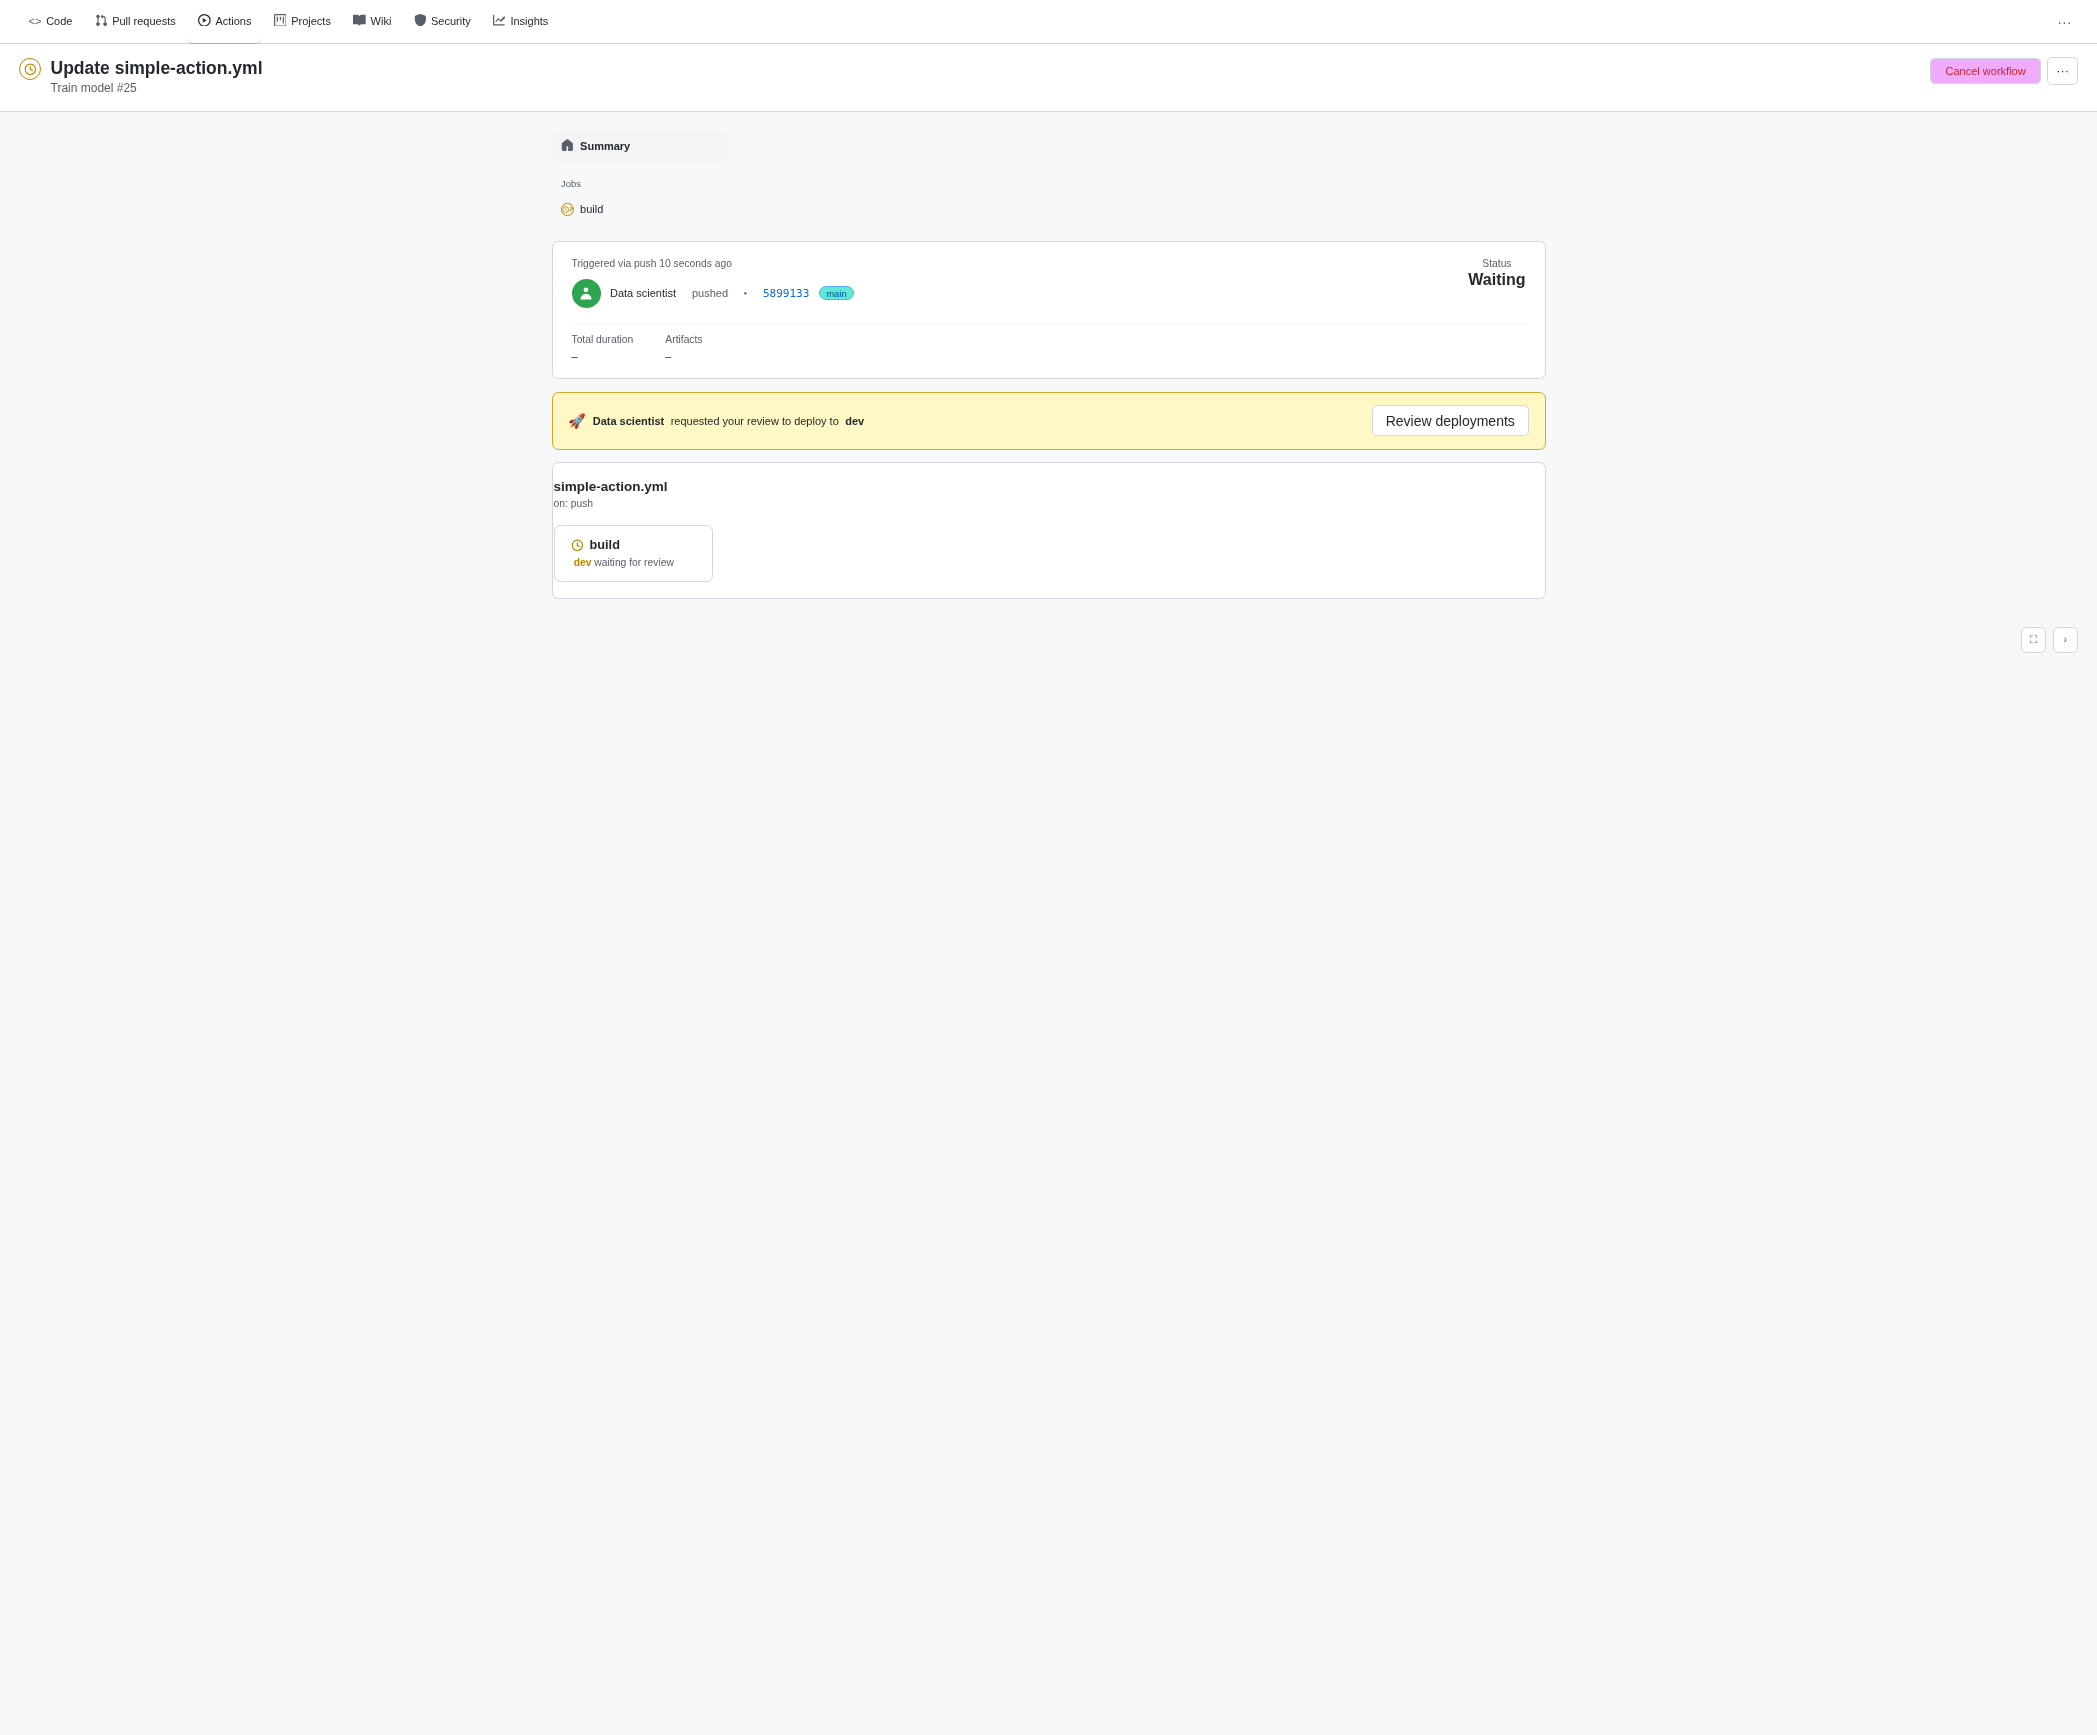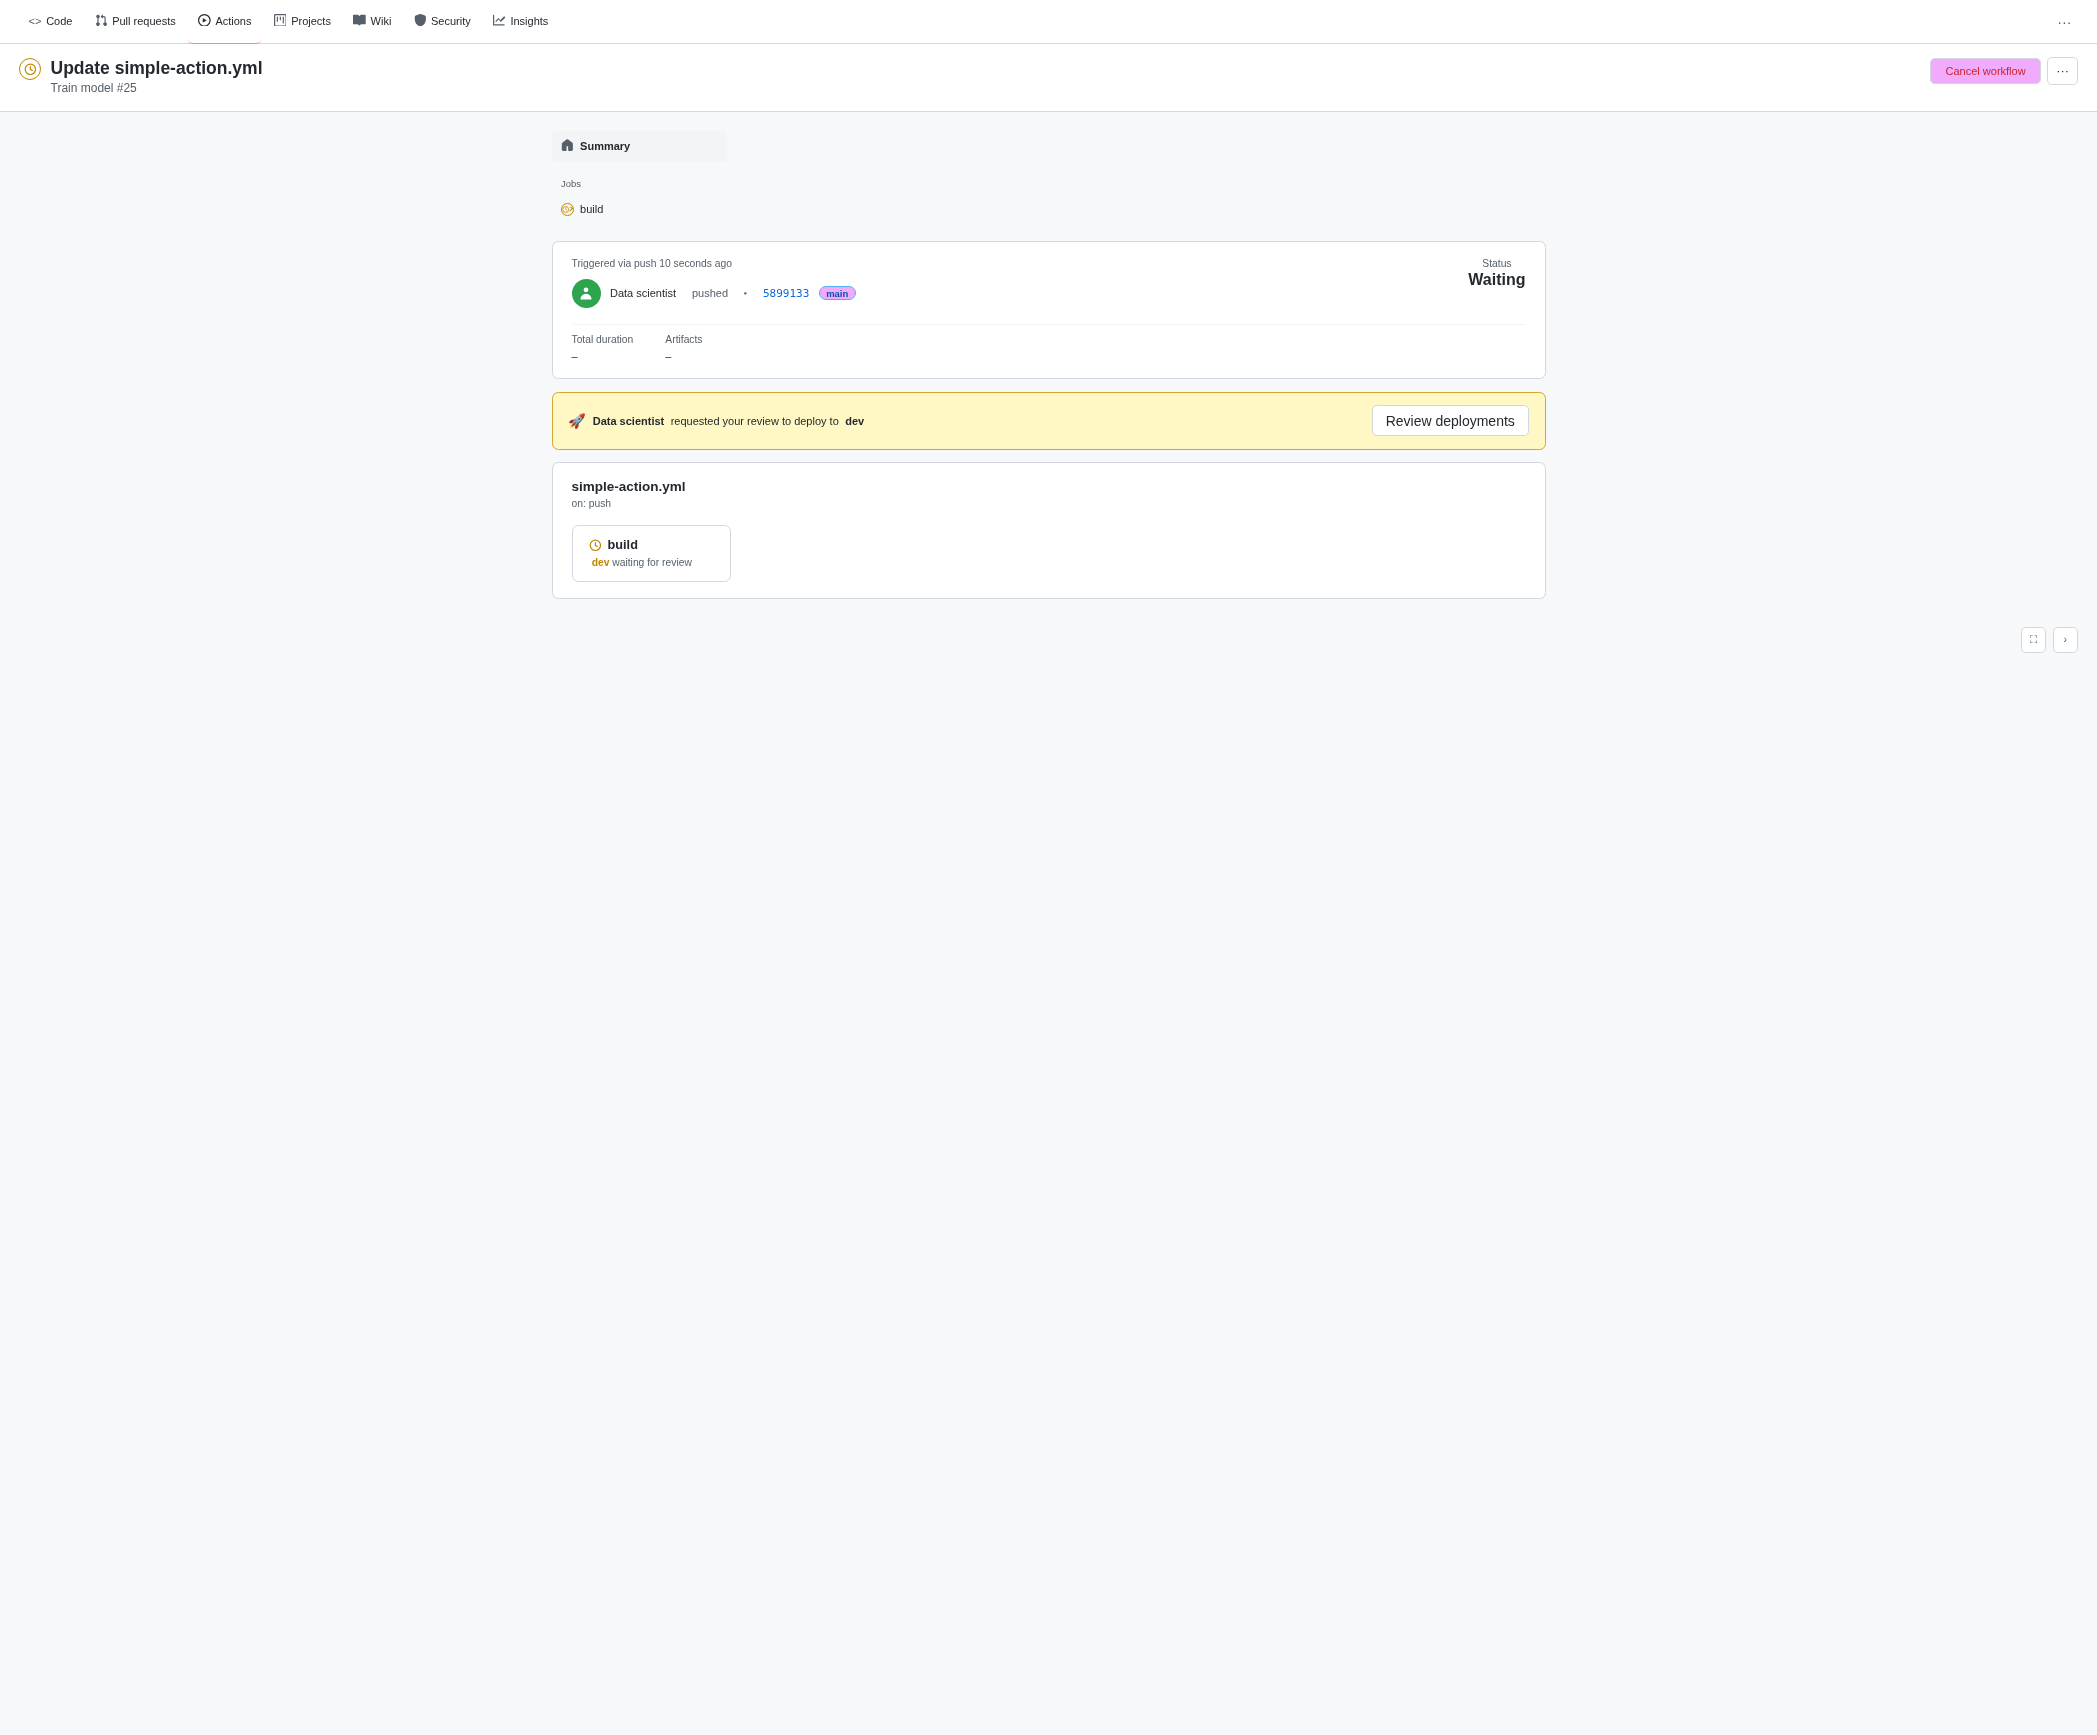--- a/index.html
+++ b/index.html
@@ -216,27 +216,27 @@
       color: #fff;
       font-size: 14.3px;
       flex-shrink: 0;
     }
     .trigger-text {
       font-size: 10.3px;
       color: #57606a;
       margin-bottom: 9.5px;
     }
     .branch-badge {
-      background: #f0abfc;
+      background: #5eead4;
       color: #0550ae;
       border: 0.8px solid #54aeff;
       border-radius: 16px;
       padding: 0.8px 6.4px;
       font-size: 9.5px;
-      font-weight: 700;
+      font-weight: 400;
     }
     .status-section {
       text-align: right;
     }
     .status-label {
       font-size: 10.3px;
       color: #57606a;
       margin-bottom: 2px;
       text-align: center;
     }
@@ -293,21 +293,21 @@
       border-radius: 4.8px;
       cursor: pointer;
       white-space: nowrap;
     }
 
     
     .workflow-card {
       background: #fff;
       border: 0.8px solid #d0d7de;
       border-radius: 6.4px;
-      padding: 16px 19px;
+      padding: 16px 1px;
     }
     .workflow-name {
       font-size: 13.5px;
       font-weight: 600;
       color: #24292f;
       margin-bottom: 3.2px;
     }
     .workflow-trigger {
       font-size: 10.3px;
       color: #57606a;

